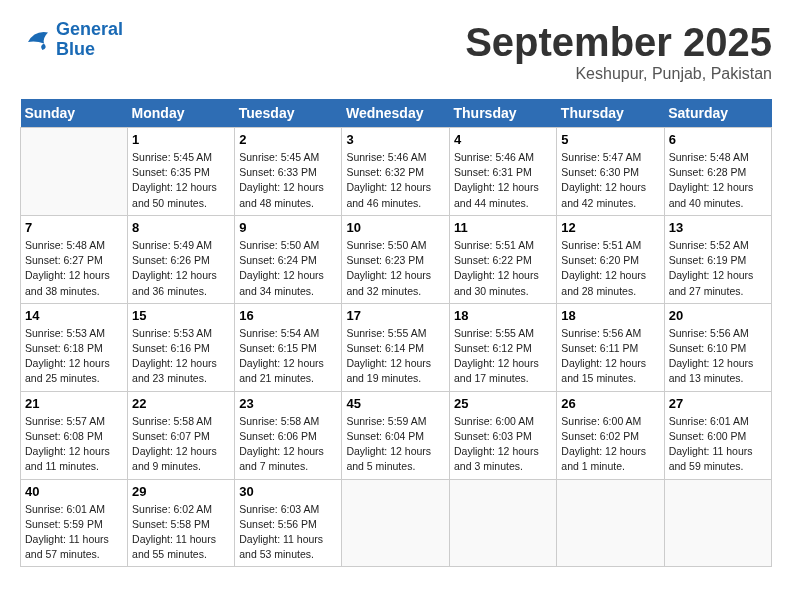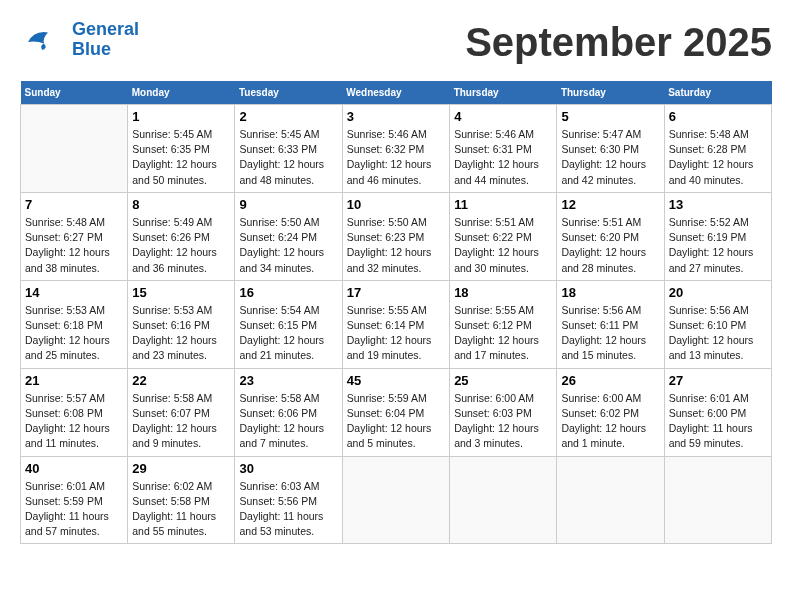--- a/index.html
+++ b/index.html
@@ -12,21 +12,21 @@
     }
     .header {
       display: flex;
       justify-content: space-between;
       align-items: flex-start;
       margin-bottom: 16px;
     }
     .logo {
       display: flex;
       align-items: center;
-      gap: 20px;
+      gap: 4px;
     }
     .logo-text {
       font-size: 18px;
       font-weight: bold;
       color: #333;
       line-height: 1.1;
     }
     .logo-text span {
       color: #1a6ab5;
     }
@@ -50,21 +50,21 @@
     table {
       width: 100%;
       border-collapse: collapse;
       font-size: 11px;
     }
     thead tr th {
       background-color: #2e6db4;
       color: #fff;
       padding: 6px 4px;
       text-align: left;
-      font-size: 10px;
+      font-size: 14px;
       font-weight: bold;
       margin-left: 8px;
     }
     tbody tr td {
       border: 1px solid #ccc;
       padding: 4px 4px;
       vertical-align: top;
       min-height: 80px;
       width: 108px;
     }
@@ -98,20 +98,21 @@
       <path d="M10,20 Q18,5 35,8 Q28,15 30,22 Q20,18 10,20Z" fill="#1a6ab5"></path>
       <path d="M30,22 Q35,28 28,30 Q24,25 30,22Z" fill="#1a6ab5"></path>
     </svg>
     <div class="logo-text">
       <div><span>General</span></div>
       <div><span>Blue</span></div>
     </div>
   </div>
   <div class="title-block">
     <h1>September 2025</h1>
+    <h2>Keshupur, Punjab, Pakistan</h2>
   </div>
 </div>
 
 <table>
   <thead>
     <tr>
     <th>Sunday</th>
         <th>Monday</th>
         <th>Tuesday</th>
         <th>Wednesday</th>

